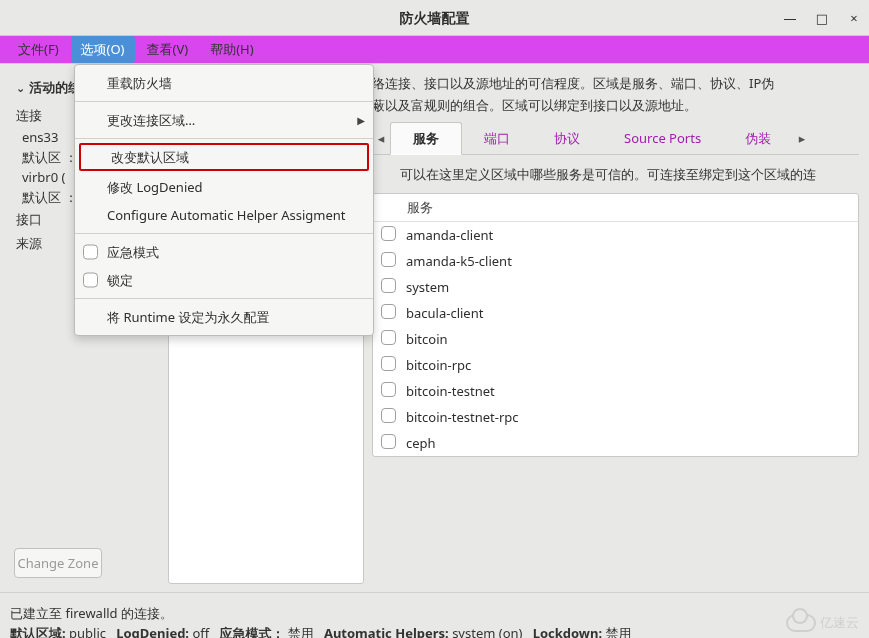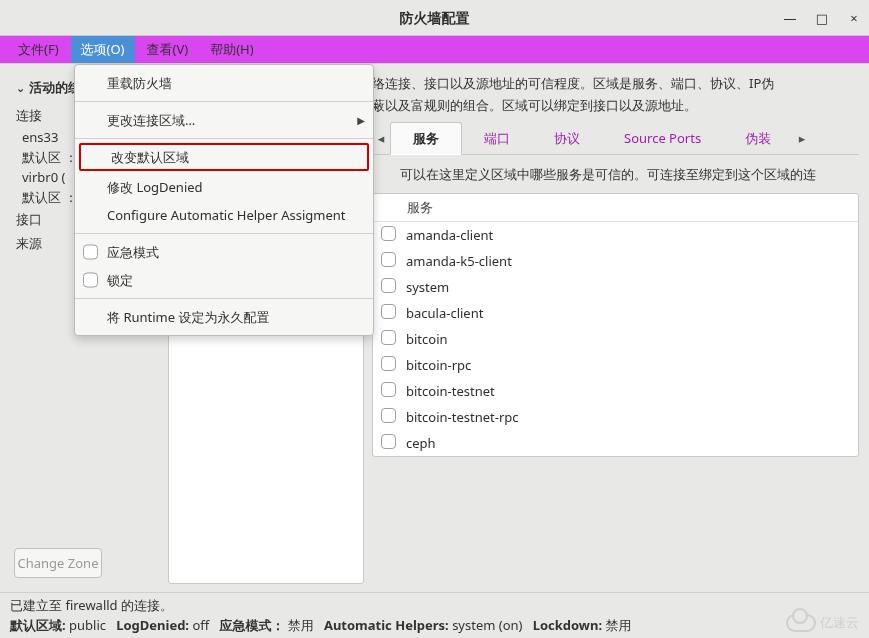--- a/index.html
+++ b/index.html
@@ -215,21 +215,21 @@
     width: 15px; height: 15px;
     border: 1px solid #a0a0a0;
     border-radius: 4px;
     background: #fff;
     flex-shrink: 0;
   }
 
   
   .footer {
     height: 46px;
-    padding: 2px 10px;
+    padding: 10px 10px;
     color: #333;
     line-height: 20px;
     border-top: 1px solid #d0d0ce;
   }
   .footer .row2 b { font-weight: bold; }
 
   
   .watermark {
     position: absolute;
     right: 10px; bottom: 6px;

